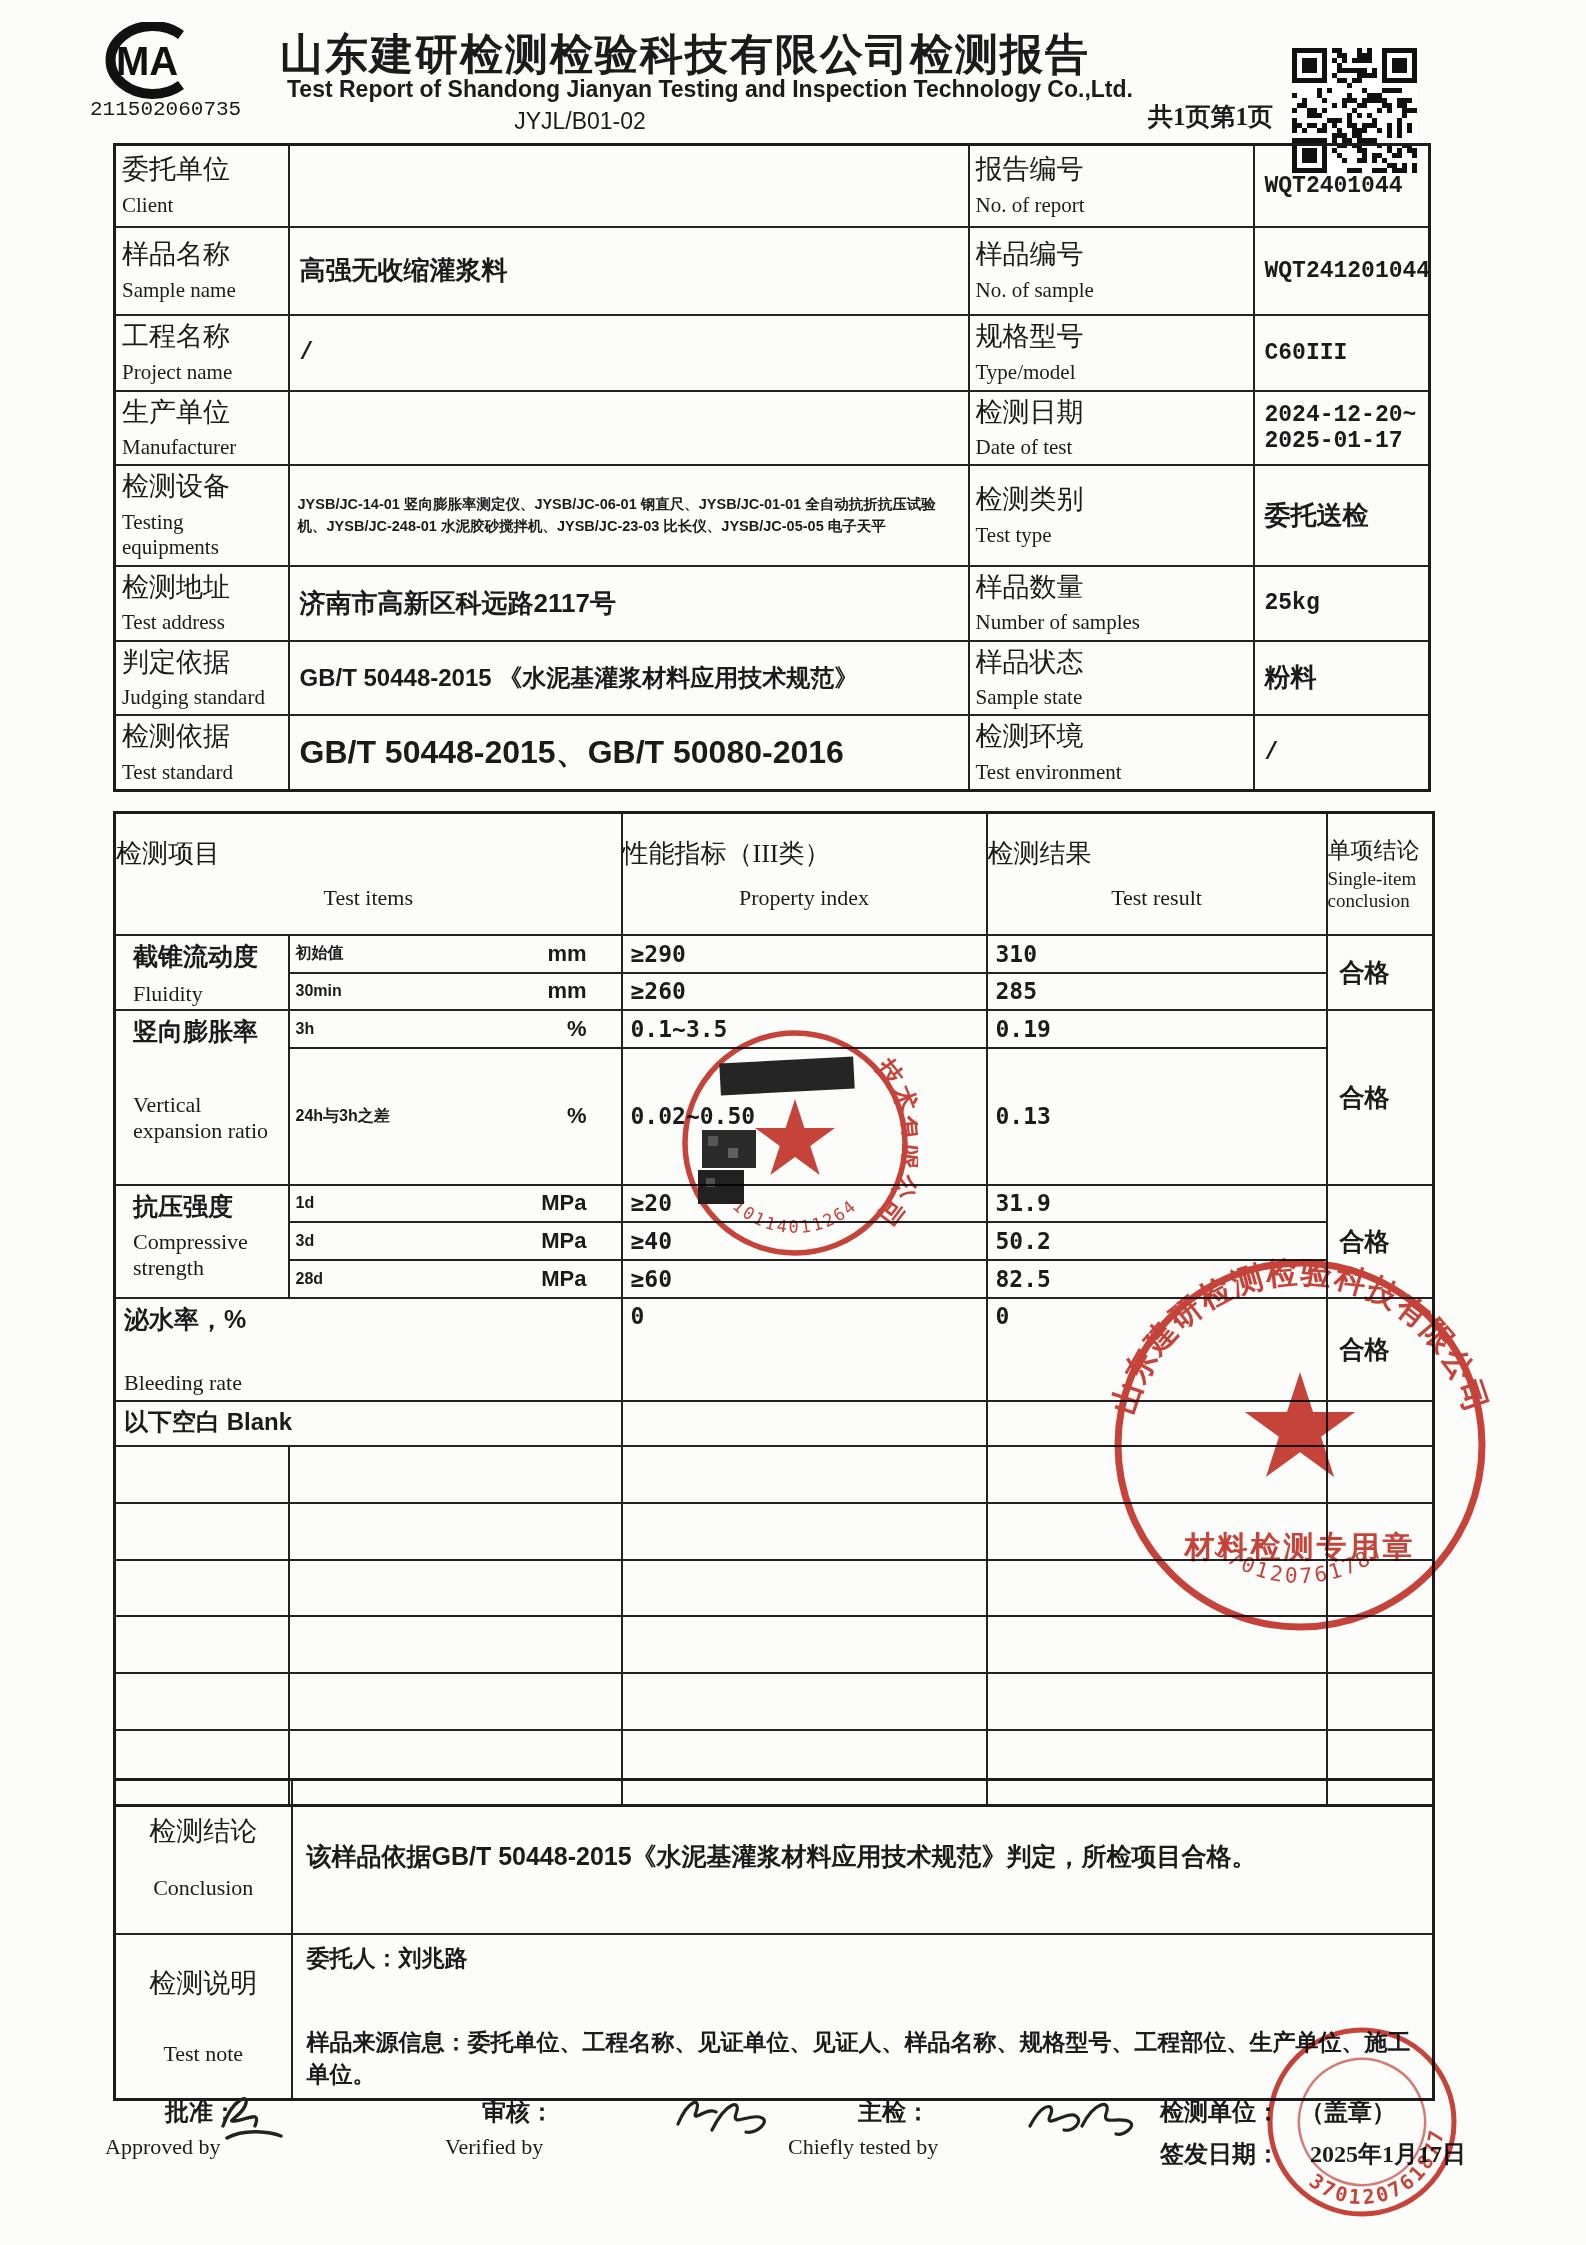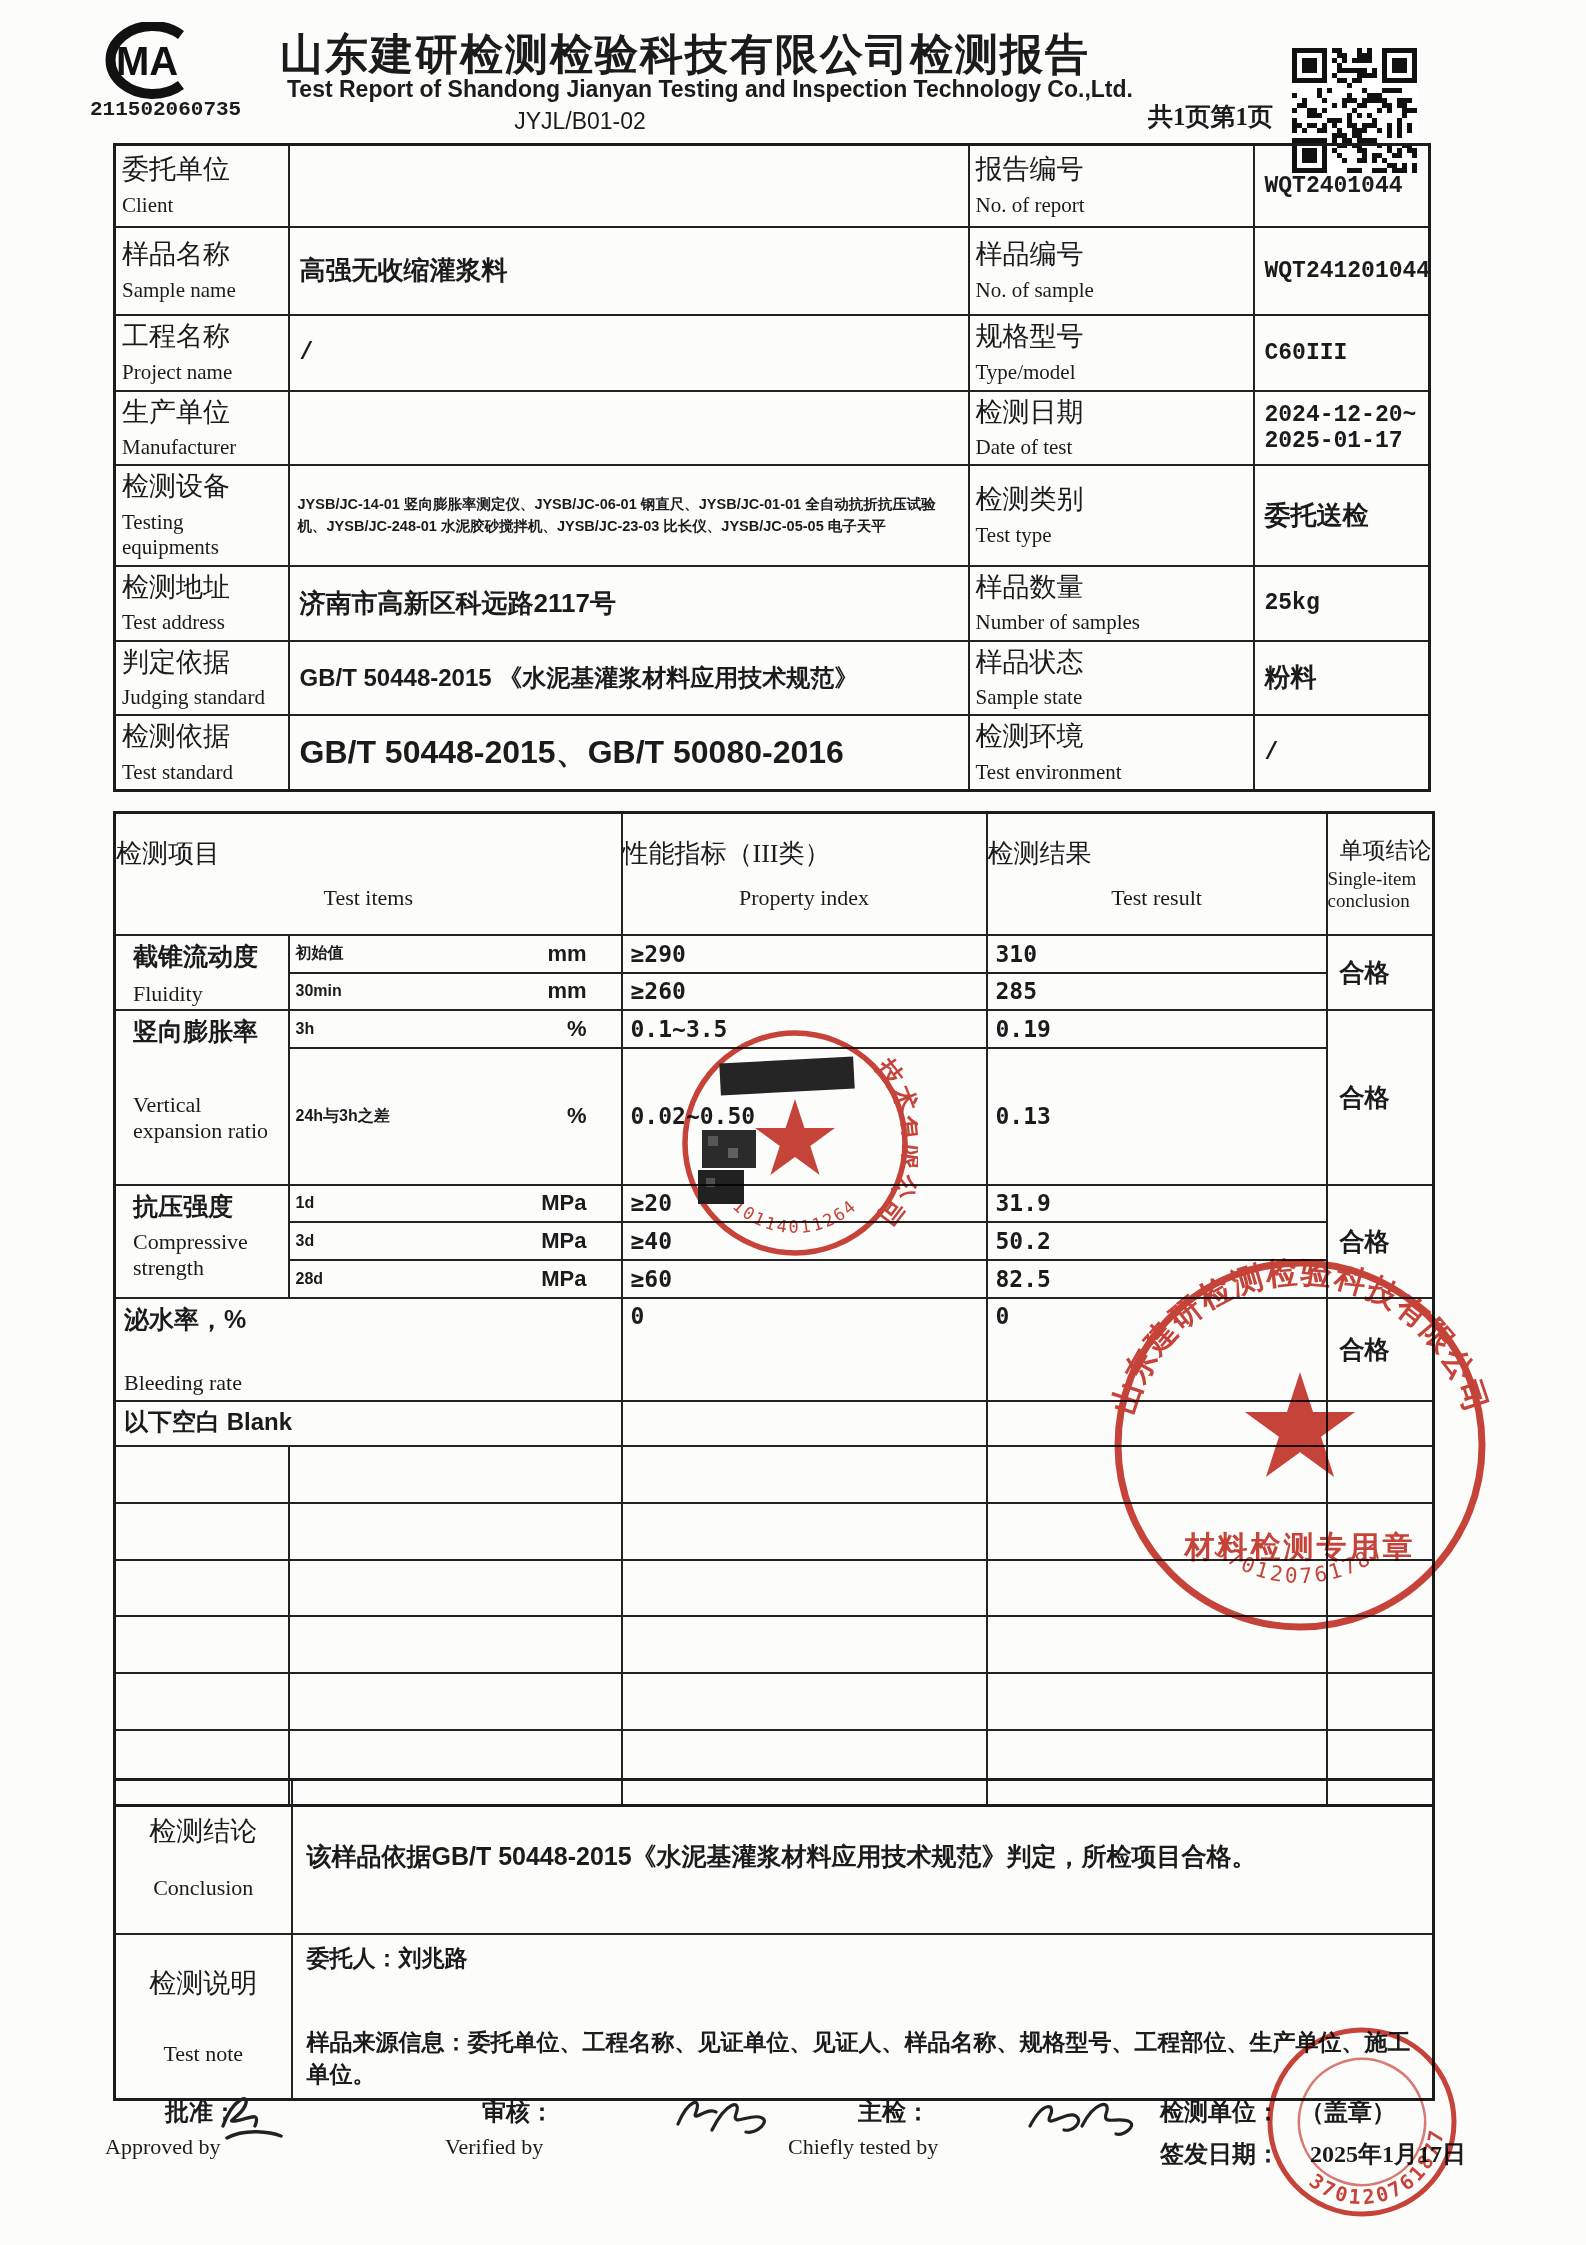--- a/index.html
+++ b/index.html
@@ -1,21 +1,21 @@
 <!DOCTYPE html>
 <html><head>
 <meta charset="utf-8">
 <style>
   html,body{margin:0;padding:0;background:#e8e8e6;}
   .page{position:relative;width:1586px;height:2245px;margin:0 auto;background:#fcfcfb;color:#1b1b1b;
         font-family:"Liberation Serif","DejaVu Serif",serif;overflow:hidden;}
   
   .cma{position:absolute;left:93px;top:22px;}
   .cma-num{position:absolute;left:90px;top:98px;font-family:"Liberation Mono","DejaVu Sans Mono",monospace;
-           font-size:21px;letter-spacing:0px;font-weight:bold;text-align:center;}
+           font-size:21px;letter-spacing:0px;font-weight:normal;text-align:center;}
   .title-zh{position:absolute;left:280px;top:26px;width:860px;font-size:43px;font-weight:700;letter-spacing:2px;}
   .title-en{position:absolute;left:210px;top:76px;width:1000px;text-align:center;font-size:23px;font-weight:700;
             font-family:"Liberation Sans","DejaVu Sans",sans-serif;}
   .form-code{position:absolute;left:470px;top:108px;width:220px;text-align:center;font-size:23px;
              font-family:"Liberation Sans","DejaVu Sans",sans-serif;}
   .page-note{position:absolute;left:1148px;top:100px;font-size:25px;font-weight:600;}
   #qr{position:absolute;left:1292px;top:48px;width:125px;height:125px;}
   
   table{border-collapse:collapse;table-layout:fixed;}
   td{border:2px solid #222;padding:0;vertical-align:middle;overflow:hidden;}
@@ -26,21 +26,21 @@
   .lab .zh{font-size:27px;line-height:1.25;}
   .lab .en{font-size:21px;line-height:1.2;margin-top:6px;}
   .val{padding:2px 10px;font-size:25px;}
   .zhv{font-family:"Liberation Sans","DejaVu Sans",sans-serif;font-weight:600;font-size:26px;}
   .mono{font-family:"Liberation Mono","DejaVu Sans Mono",monospace;font-size:23px;font-weight:600;}
   .preline{white-space:pre-line;}
   .equip{font-family:"Liberation Sans","DejaVu Sans",sans-serif;font-weight:600;font-size:14.5px;line-height:1.45;padding:3px 8px;}
   
   .rhead .zh{font-size:26px;}
   .rhead .en{font-size:22px;text-align:center;margin-top:14px;}
-  .rhead-small .zh{font-size:23px;text-align:left;padding-left:12px;}
+  .rhead-small .zh{font-size:23px;text-align:left;padding-left:0;}
   .rhead-small .en{font-size:19px;text-align:left;padding-left:0;margin-top:2px;line-height:1.15;}
   .cat{padding:2px 17px;vertical-align:top;}
   .cat .zh{font-family:"Liberation Sans","DejaVu Sans",sans-serif;font-weight:600;font-size:25px;padding-top:2px;}
   .cat .en{font-size:22px;line-height:1.2;}
   .itemcell{padding:2px 6px;}
   .itemcell .flex{display:flex;justify-content:space-between;align-items:center;}
   .itemcell .it{font-family:"Liberation Sans","DejaVu Sans",sans-serif;font-weight:600;font-size:16px;}
   .itemcell .unit{font-family:"Liberation Sans","DejaVu Sans",sans-serif;font-weight:600;font-size:22px;margin-right:28px;}
   .num{font-family:"DejaVu Sans Mono","Liberation Mono",monospace;font-weight:600;font-size:23px;padding:2px 8px;vertical-align:middle;}
   .numtop{vertical-align:top;padding-top:4px;}

